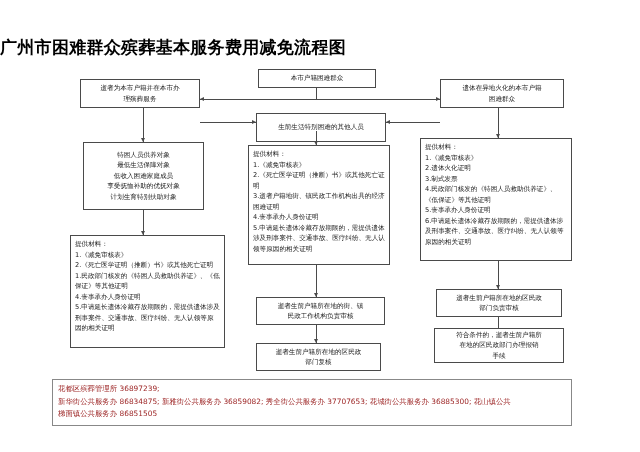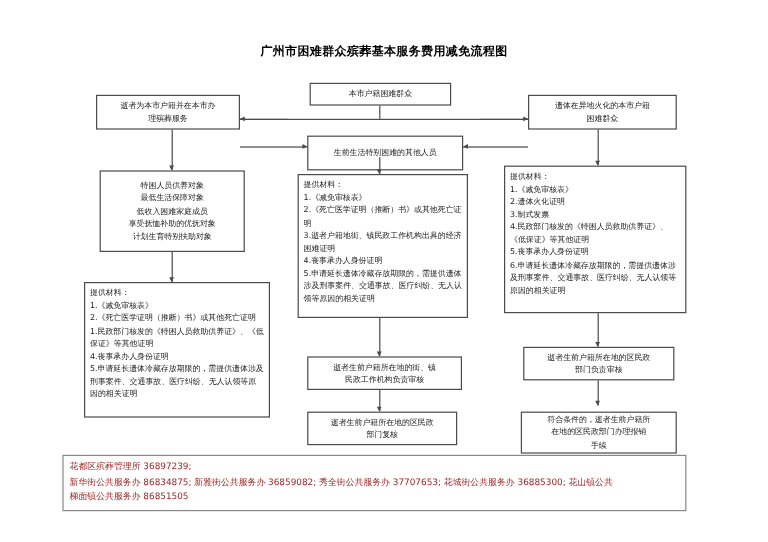--- a/index.html
+++ b/index.html
@@ -19,22 +19,21 @@
     position: relative;
     width: 640px;
     height: 452px;
     background: #ffffff;
   }
   .title {
     position: absolute;
     left: 0;
     top: 36px;
     width: 640px;
-    text-align: center;
-    font-size: 10px;
+    font-size: 17px;
     font-weight: bold;
     letter-spacing: 0.3px;
     color: #000000;
   }
   .box {
     position: absolute;
     box-sizing: border-box;
     border: 1px solid #4a4a4a;
     background: #ffffff;
     font-size: 6.6px;
@@ -203,21 +202,21 @@
 
   <div class="connector v" style="left:498px; top:261px; height:28px;"></div>
   <div class="arrowhead down" style="left:495.5px; top:285px;"></div>
   <div class="box center-text" style="left:436px; top:289px; width:126px; height:28px;">
     <span class="line">逝者生前户籍所在地的区民政</span>
     <span class="line">部门负责审核</span>
   </div>
 
   <div class="connector v" style="left:498px; top:317px; height:21px;"></div>
   <div class="arrowhead down" style="left:495.5px; top:334px;"></div>
-  <div class="box center-text" style="left:434px; top:343px; width:130px; height:35px;">
+  <div class="box center-text" style="left:434px; top:328px; width:130px; height:35px;">
     <span class="line">符合条件的，逝者生前户籍所</span>
     <span class="line">在地的区民政部门办理报销</span>
     <span class="line">手续</span>
   </div>
 
   <div class="footer">
     <span class="fline">花都区殡葬管理所 36897239;</span>
     <span class="fline">新华街公共服务办 86834875; 新雅街公共服务办 36859082; 秀全街公共服务办 37707653; 花城街公共服务办 36885300; 花山镇公共</span>
     <span class="fline">梯面镇公共服务办 86851505</span>
   </div>

